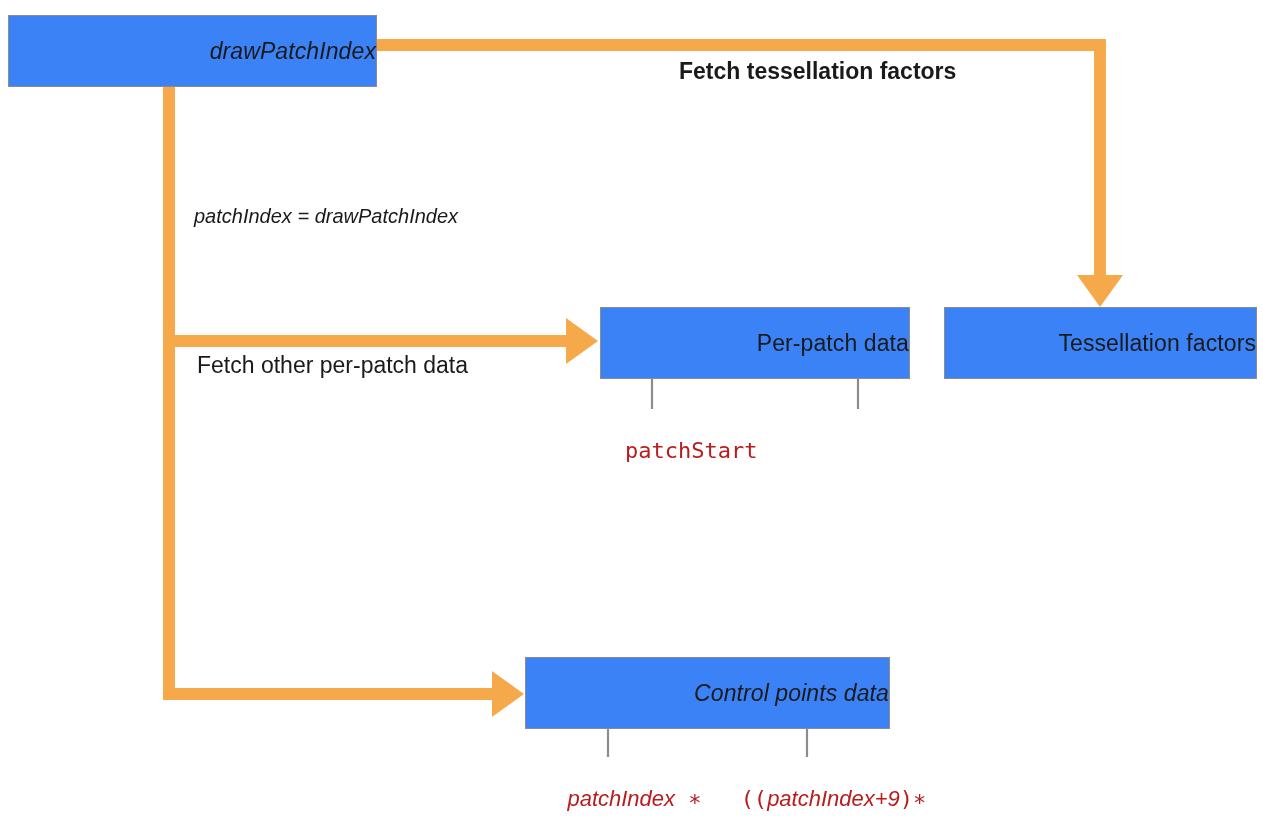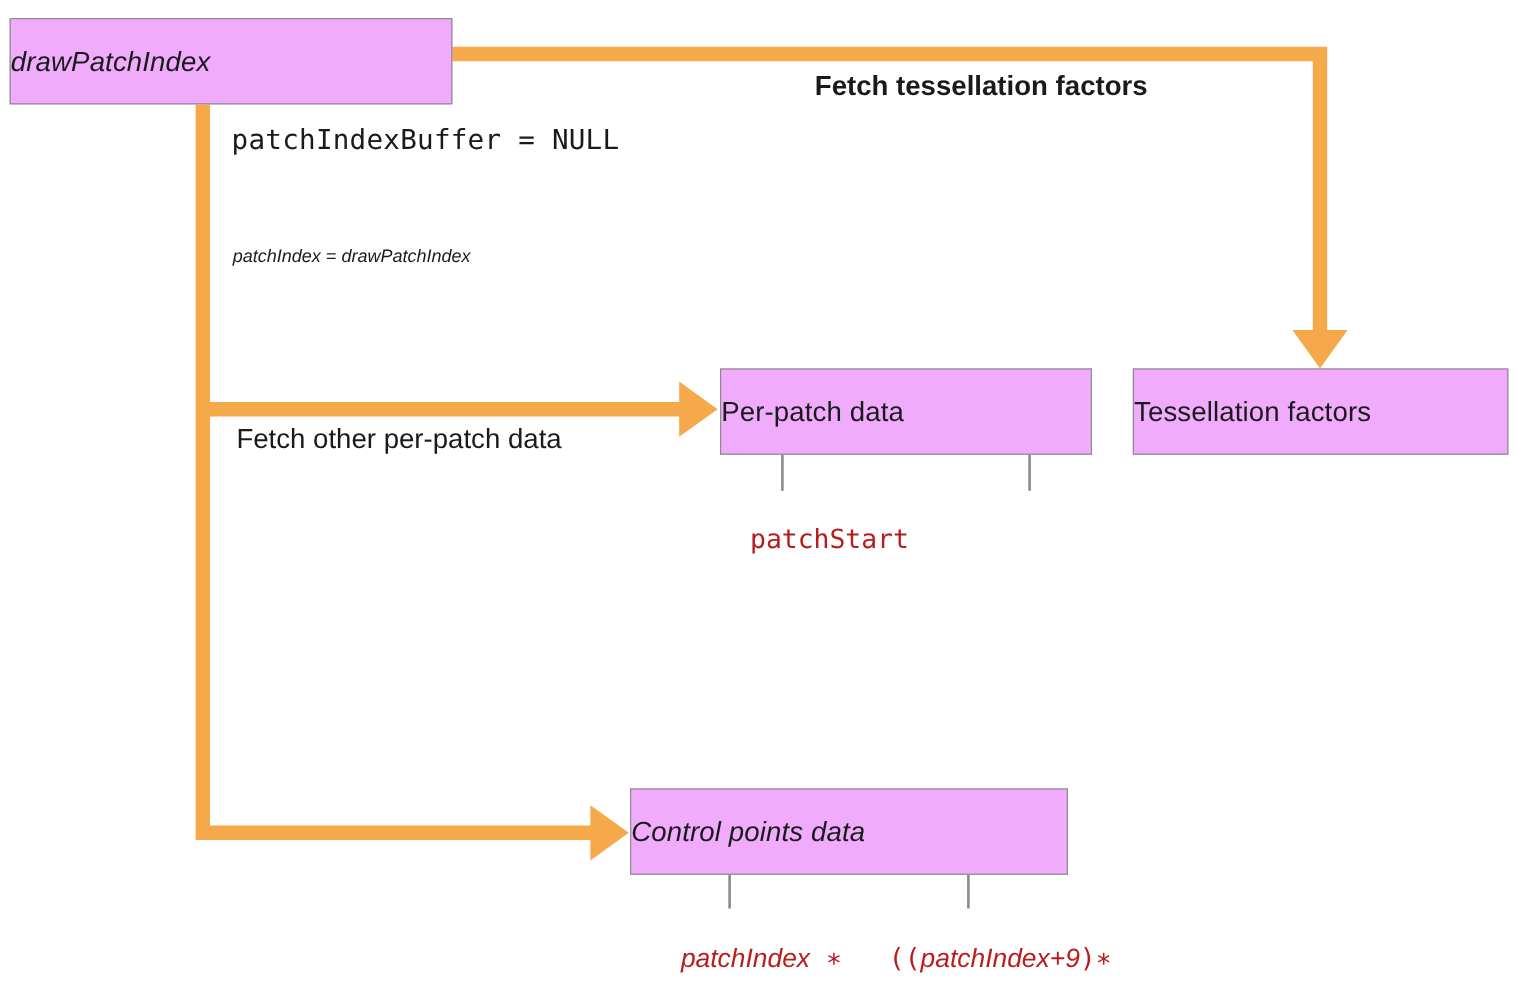--- a/index.html
+++ b/index.html
@@ -21,25 +21,25 @@
   .flow-svg {
     position: absolute;
     left: 0;
     top: 0;
     width: 1263px;
     height: 834px;
   }
   .node-box {
     position: absolute;
     box-sizing: border-box;
-    background: #f0abfc;
+    background: #3b82f6;
     border: 1.5px solid #8c8c8c;
     display: flex;
     align-items: center;
-    justify-content: flex-start;
+    justify-content: flex-end;
   }
   .node-label {
     font-family: "Liberation Sans", sans-serif;
     font-size: 23px;
     color: #1a1a1a;
     letter-spacing: 0.1px;
     white-space: nowrap;
   }
   .node-label.italic {
     font-style: italic;
@@ -56,21 +56,21 @@
     font-family: "DejaVu Sans Mono", monospace;
     font-size: 23px;
     color: #1a1a1a;
     white-space: nowrap;
     letter-spacing: 0.2px;
   }
   .note-italic {
     position: absolute;
     font-family: "Liberation Sans", sans-serif;
     font-style: italic;
-    font-size: 15px;
+    font-size: 20px;
     color: #1a1a1a;
     white-space: nowrap;
   }
   .tick-caption {
     position: absolute;
     font-family: "DejaVu Sans Mono", monospace;
     font-size: 22px;
     color: #b91c1c;
     line-height: 1.16;
     white-space: pre;
@@ -125,21 +125,20 @@
   </div>
 
   <div class="node-box" style="left:525px; top:657px; width:365px; height:72px;font-style:italic;">
     <span class="node-label">Control points data</span>
   </div>
 
   <div class="edge-label" style="left:679px; top:58px;font-weight:bold;">Fetch tessellation factors</div>
 
   <div class="edge-label" style="left:197px; top:352px;">Fetch other per-patch data</div>
 
-  <div class="note-mono" style="left:193px; top:104px;">patchIndexBuffer = NULL</div>
 
   <div class="note-italic" style="left:194px; top:205px;">patchIndex = drawPatchIndex</div>
 
   <div class="tick-caption tc-center" style="left:572px; top:412px; width:160px;">
     <span>patchStart</span>
   </div>
 
 
   <div class="tick-caption tc-center" style="left:303px; top:760px; width:610px;">
     <span class="it">patchIndex</span><span> ∗</span><br>

